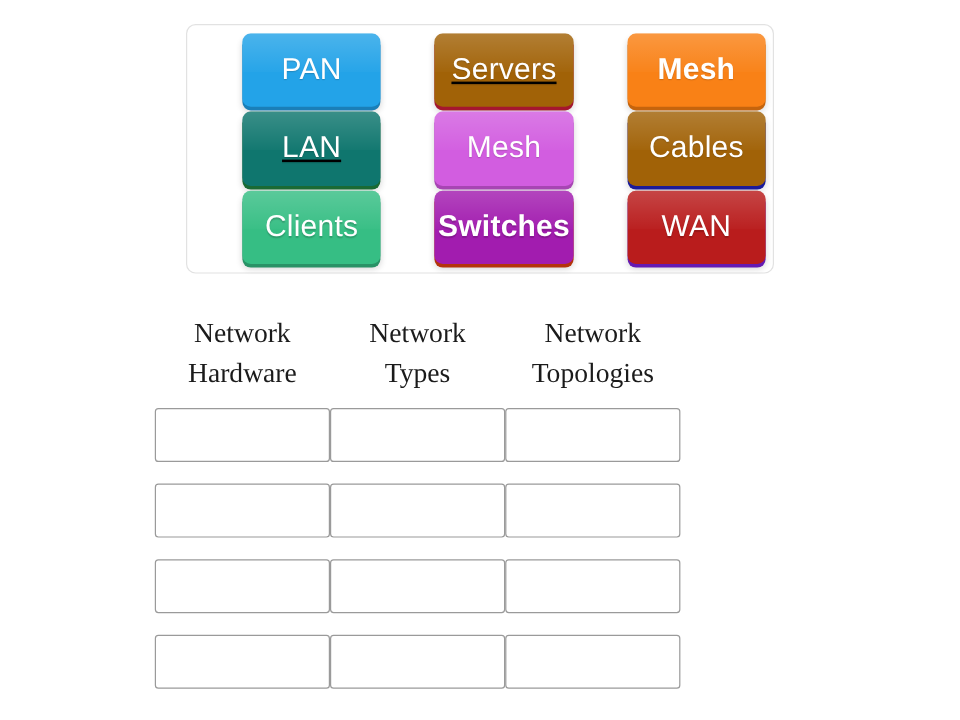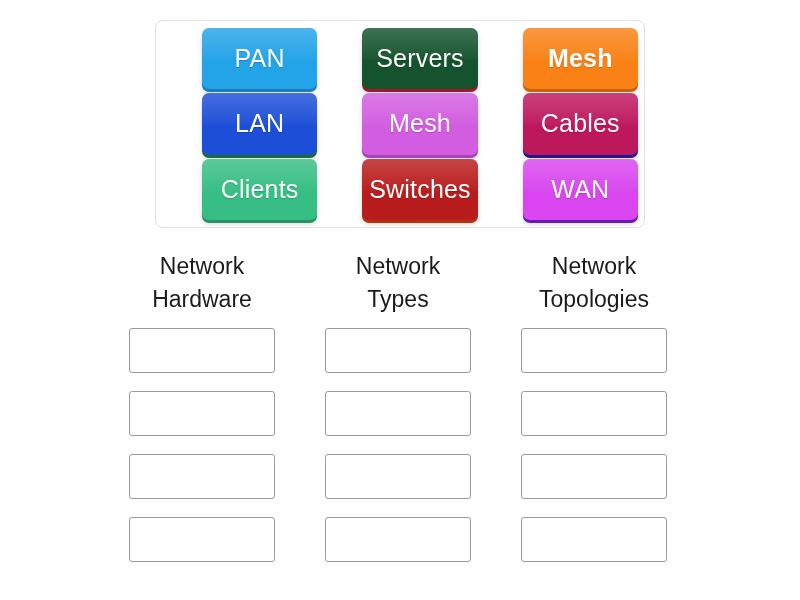--- a/index.html
+++ b/index.html
@@ -74,25 +74,25 @@
     line-height: 1;
     letter-spacing: 0.2px;
     text-shadow: 0 1px 1px rgba(0, 0, 0, 0.18);
     white-space: nowrap;
   }
 
   
   .columns {
     position: absolute;
     left: 129px;
-    top: 250px;
+    top: 262px;
     width: 542px;
     display: grid;
     grid-template-columns: repeat(3, 146px);
-    column-gap: 50px;
+    font-family: Liberation Serif, serif;
   }
 
   .column {
     display: flex;
     flex-direction: column;
     align-items: center;
   }
 
   .column-title {
     font-size: 23px;
@@ -121,42 +121,42 @@
 </style>
 </head>
 <body>
 
 <div id="app">
 
   <div class="tile-tray">
       <div class="tile" style="background: rgb(35, 163, 232); box-shadow: rgb(26, 127, 184) 0px 3px 0px, rgba(0, 0, 0, 0.16) 0px 4px 5px;">
         <span class="tile-label">PAN</span>
       </div>
-      <div class="tile" style="background: #14532d; box-shadow: rgb(165, 22, 46) 0px 3px 0px, rgba(0, 0, 0, 0.16) 0px 4px 5px;">
+      <div class="tile" style="background: #a16207; box-shadow: rgb(165, 22, 46) 0px 3px 0px, rgba(0, 0, 0, 0.16) 0px 4px 5px; text-decoration: underline;">
         <span class="tile-label">Servers</span>
       </div>
       <div class="tile" style="background: rgb(249, 129, 22); box-shadow: rgb(197, 100, 13) 0px 3px 0px, rgba(0, 0, 0, 0.16) 0px 4px 5px; font-weight: bold;">
         <span class="tile-label">Mesh</span>
       </div>
-      <div class="tile" style="background: #1d4ed8; box-shadow: rgb(26, 106, 52) 0px 3px 0px, rgba(0, 0, 0, 0.16) 0px 4px 5px;">
+      <div class="tile" style="background: #0f766e; box-shadow: rgb(26, 106, 52) 0px 3px 0px, rgba(0, 0, 0, 0.16) 0px 4px 5px; text-decoration: underline;">
         <span class="tile-label">LAN</span>
       </div>
       <div class="tile" style="background: rgb(210, 93, 224); box-shadow: rgb(167, 69, 179) 0px 3px 0px, rgba(0, 0, 0, 0.16) 0px 4px 5px;">
         <span class="tile-label">Mesh</span>
       </div>
-      <div class="tile" style="background: #be185d; box-shadow: rgb(26, 26, 153) 0px 3px 0px, rgba(0, 0, 0, 0.16) 0px 4px 5px;">
+      <div class="tile" style="background: #a16207; box-shadow: rgb(26, 26, 153) 0px 3px 0px, rgba(0, 0, 0, 0.16) 0px 4px 5px;">
         <span class="tile-label">Cables</span>
       </div>
       <div class="tile" style="background: rgb(54, 190, 132); box-shadow: rgb(41, 146, 102) 0px 3px 0px, rgba(0, 0, 0, 0.16) 0px 4px 5px; text-align: right;">
         <span class="tile-label">Clients</span>
       </div>
-      <div class="tile" style="background: #b91c1c; box-shadow: rgb(180, 51, 12) 0px 3px 0px, rgba(0, 0, 0, 0.16) 0px 4px 5px;">
+      <div class="tile" style="background: #a21caf; box-shadow: rgb(180, 51, 12) 0px 3px 0px, rgba(0, 0, 0, 0.16) 0px 4px 5px; font-weight: bold;">
         <span class="tile-label">Switches</span>
       </div>
-      <div class="tile" style="background: #d946ef; box-shadow: rgb(100, 26, 179) 0px 3px 0px, rgba(0, 0, 0, 0.16) 0px 4px 5px;">
+      <div class="tile" style="background: #b91c1c; box-shadow: rgb(100, 26, 179) 0px 3px 0px, rgba(0, 0, 0, 0.16) 0px 4px 5px;">
         <span class="tile-label">WAN</span>
       </div>
     </div>
 
   <div class="columns">
       <div class="column">
         <div class="column-title">Network
 Hardware</div>
         <div class="dropzone-stack">
           <div class="dropzone"></div>

